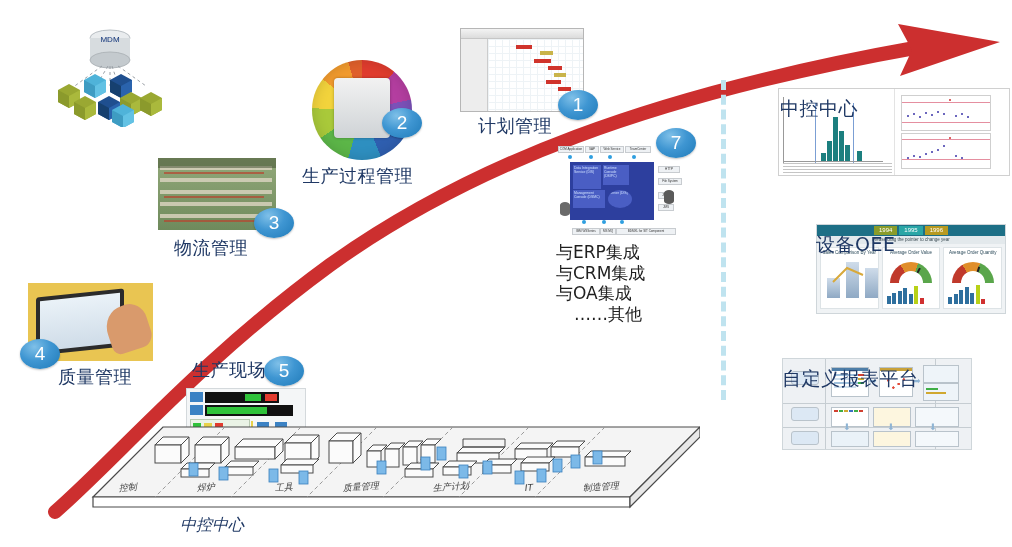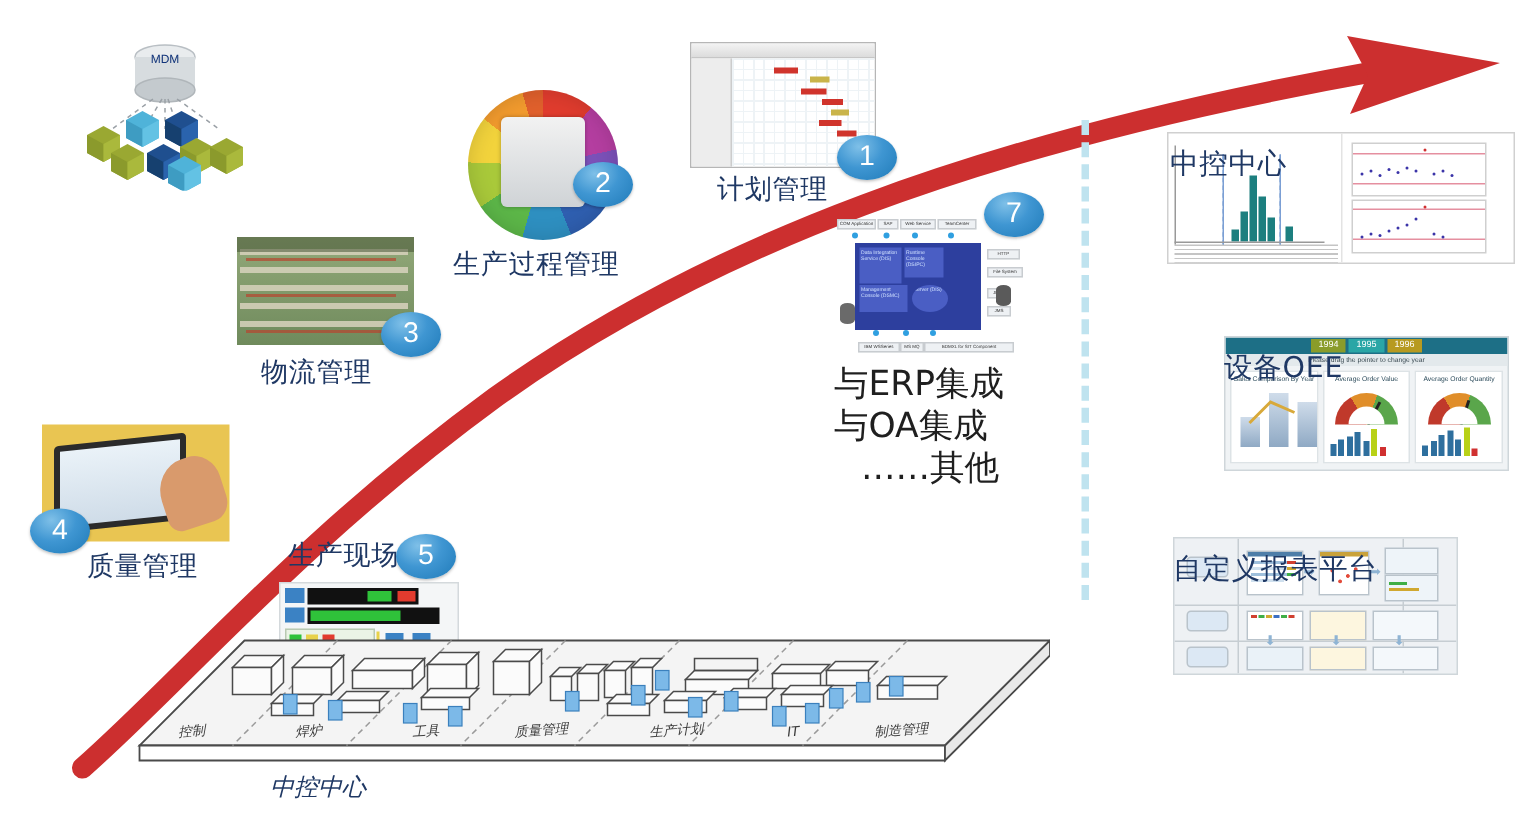--- a/index.html
+++ b/index.html
@@ -147,21 +147,21 @@
   .rpt .hdr{position:absolute;height:3px;background:#4e7ea8;left:0;right:0;top:0;}
   .rpt .arw{position:absolute;color:#8fb4d4;font-size:9px;line-height:1;}
   .rpt .cell{position:absolute;height:2px;}
 
   
   .floor{position:absolute;left:85px;top:425px;width:615px;height:100px;}
   .floor svg{display:block;}
   .floorcap{position:absolute;left:180px;top:515px;font-style:italic;color:#1f3864;font-size:16px;
     font-family:"DejaVu Sans","Liberation Sans",sans-serif;}
 
-  .sys-lines{color:#1f1f1f;font-size:23px;line-height:1.22;white-space:nowrap;
+  .sys-lines{color:#1f1f1f;font-size:17px;line-height:1.22;white-space:nowrap;
     font-family:"DejaVu Sans","Liberation Sans",sans-serif;}
   .sys-lines .ind{padding-left:18px;}
 </style>
 </head>
 <body>
 
 <div class="stage">
 
   <svg class="arrow-svg" viewBox="0 0 1012 547">
     <path d="M55,512 C120,455 200,360 330,265 C470,165 650,95 920,47" fill="none" stroke="#cc2f2f" stroke-width="14" stroke-linecap="round"></path>
@@ -335,20 +335,21 @@
       <div class="pin" style="left:26px;top:80px;"></div>
       <div class="pin" style="left:46px;top:80px;"></div>
       <div class="pin" style="left:64px;top:80px;"></div>
       <div class="chip" style="left:16px;top:88px;width:26px;">IBM WSSeries</div>
       <div class="chip" style="left:44px;top:88px;width:14px;">MS MQ</div>
       <div class="chip" style="left:60px;top:88px;width:58px;">BDMXL for SIT Component</div>
     </div>
 
     <div class="sys-lines" style="position:relative;top:14px;left:0;">
       <div>与ERP集成</div>
+      <div>与CRM集成</div>
       <div>与OA集成</div>
       <div class="ind">……其他</div>
     </div>
   </div>
 
   <div class="node" style="left:778px;top:88px;">
     <div class="spc">
       <div class="half">
         <div class="spcline" style="left:12px;top:8px;width:0;height:68px;background:#e05b5b;"></div>
         <div class="spcline" style="left:98px;top:8px;width:0;height:68px;background:#e05b5b;"></div>

